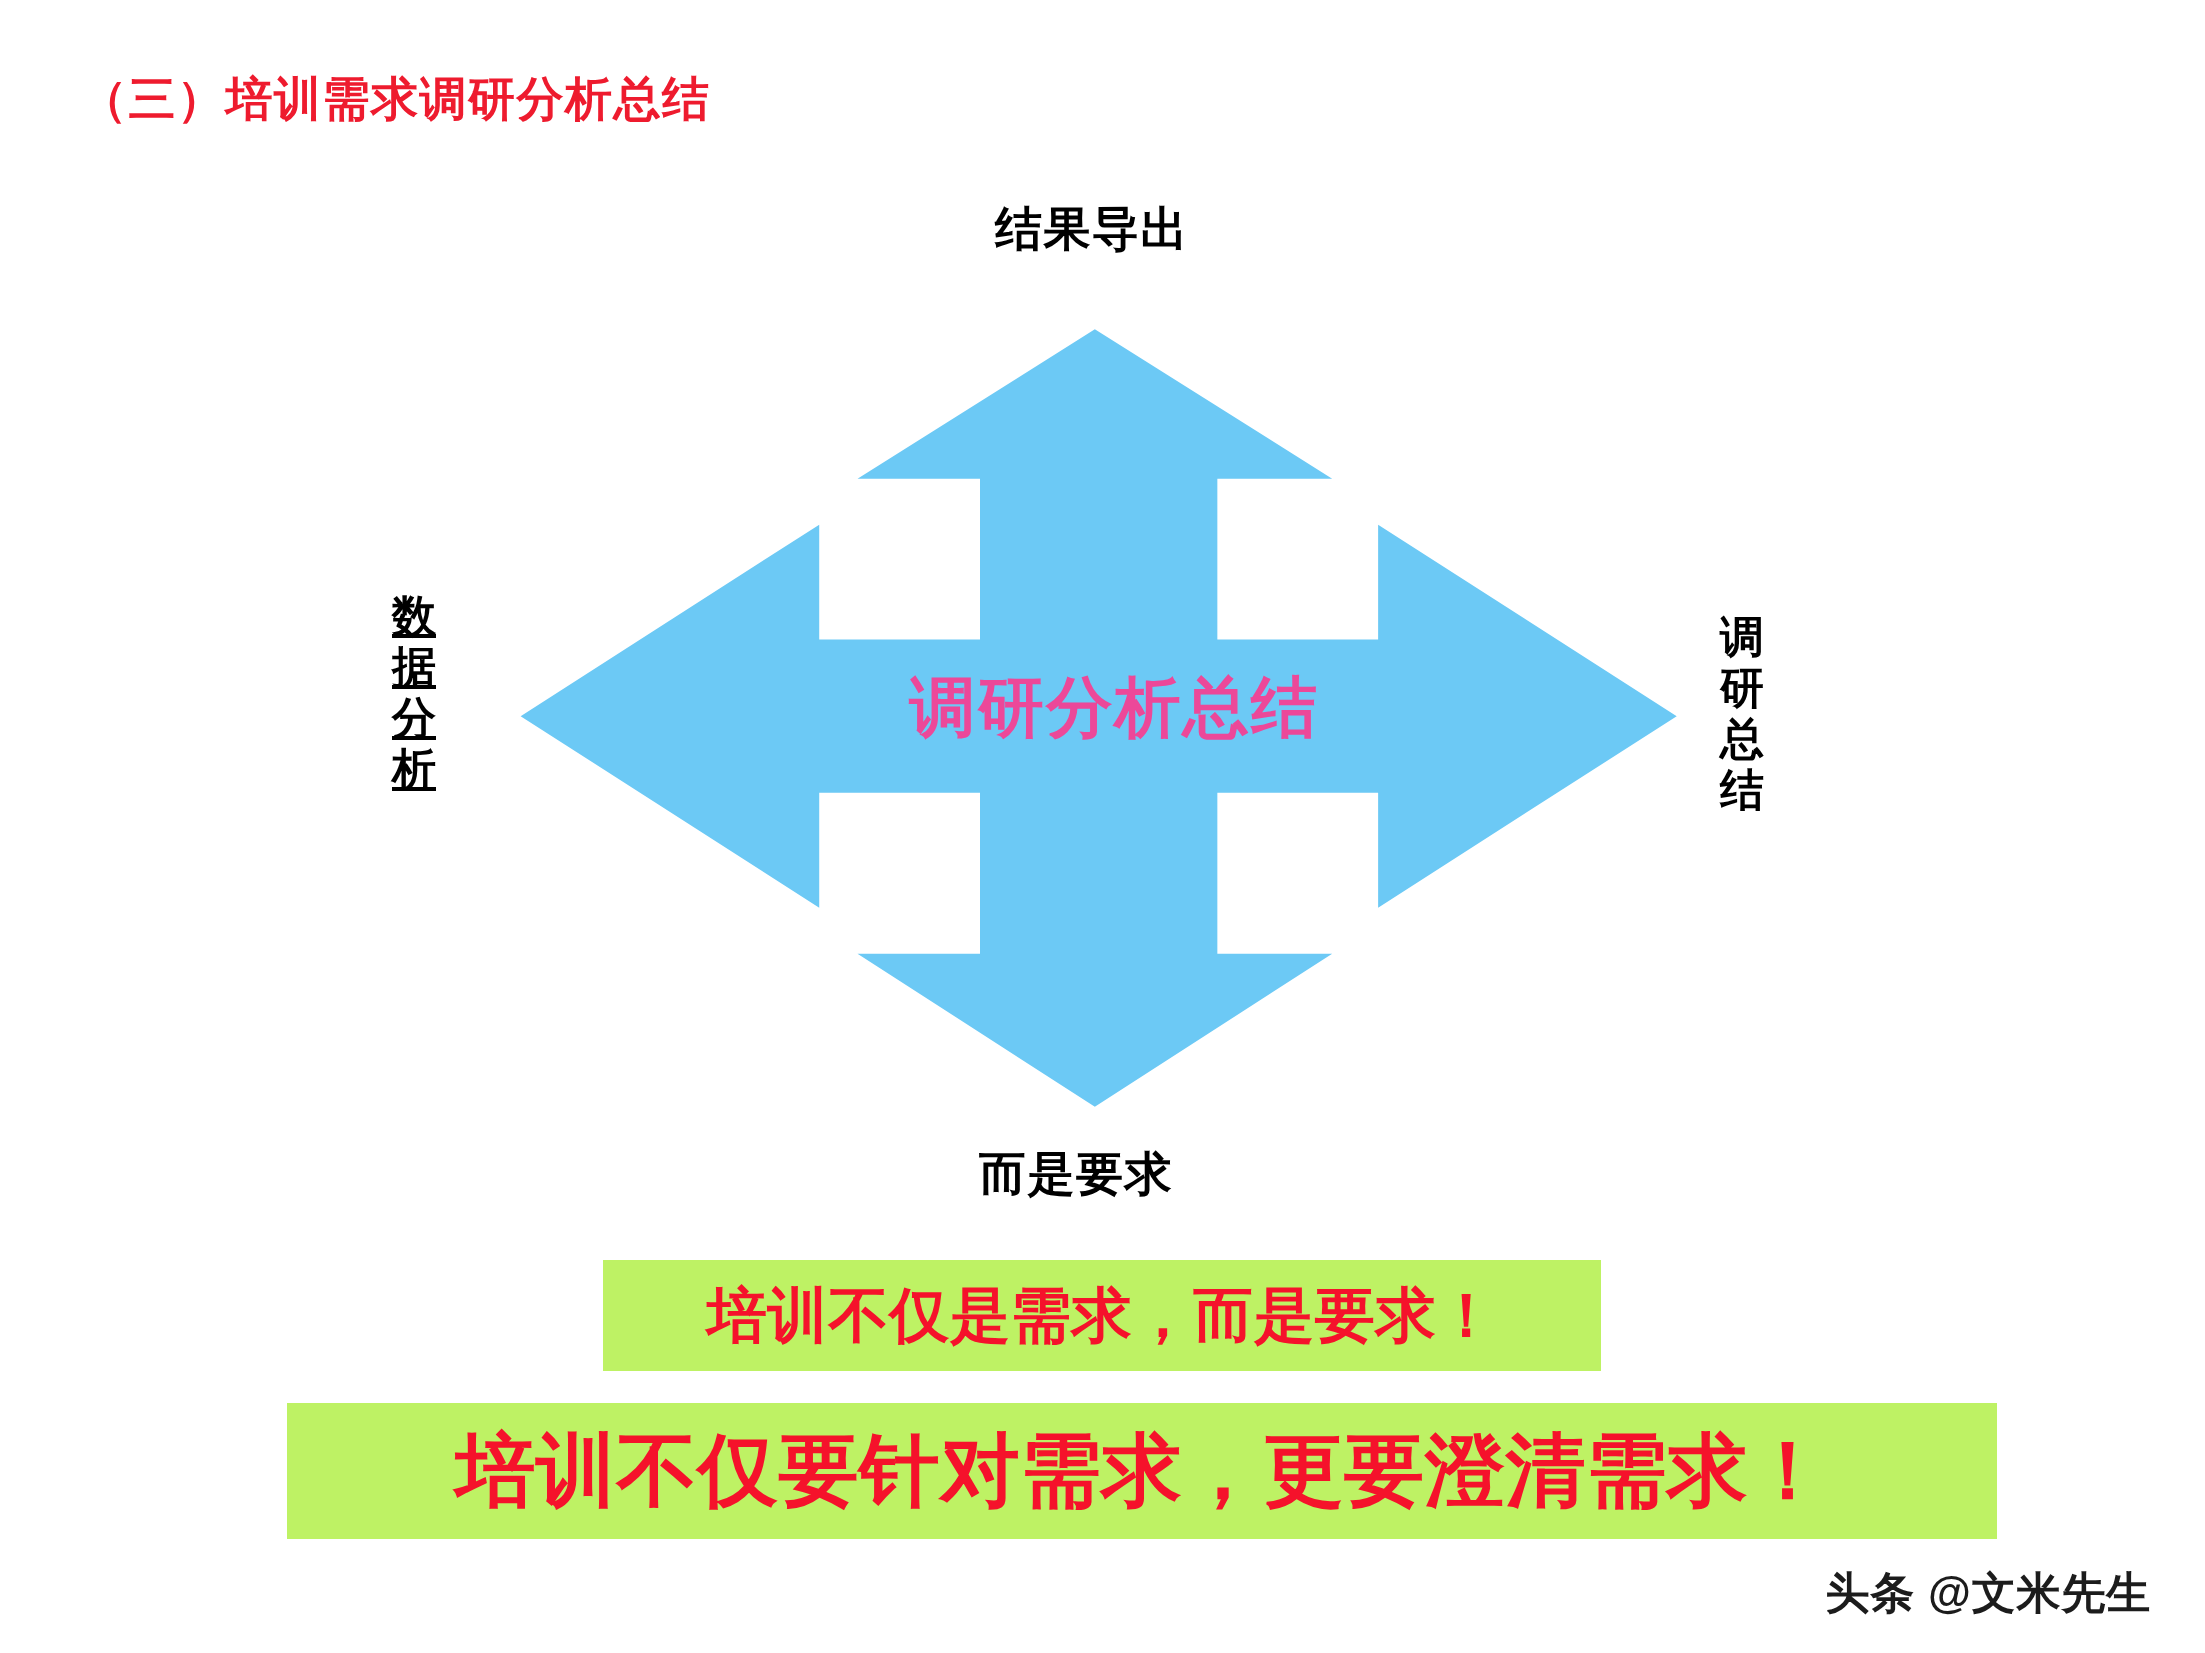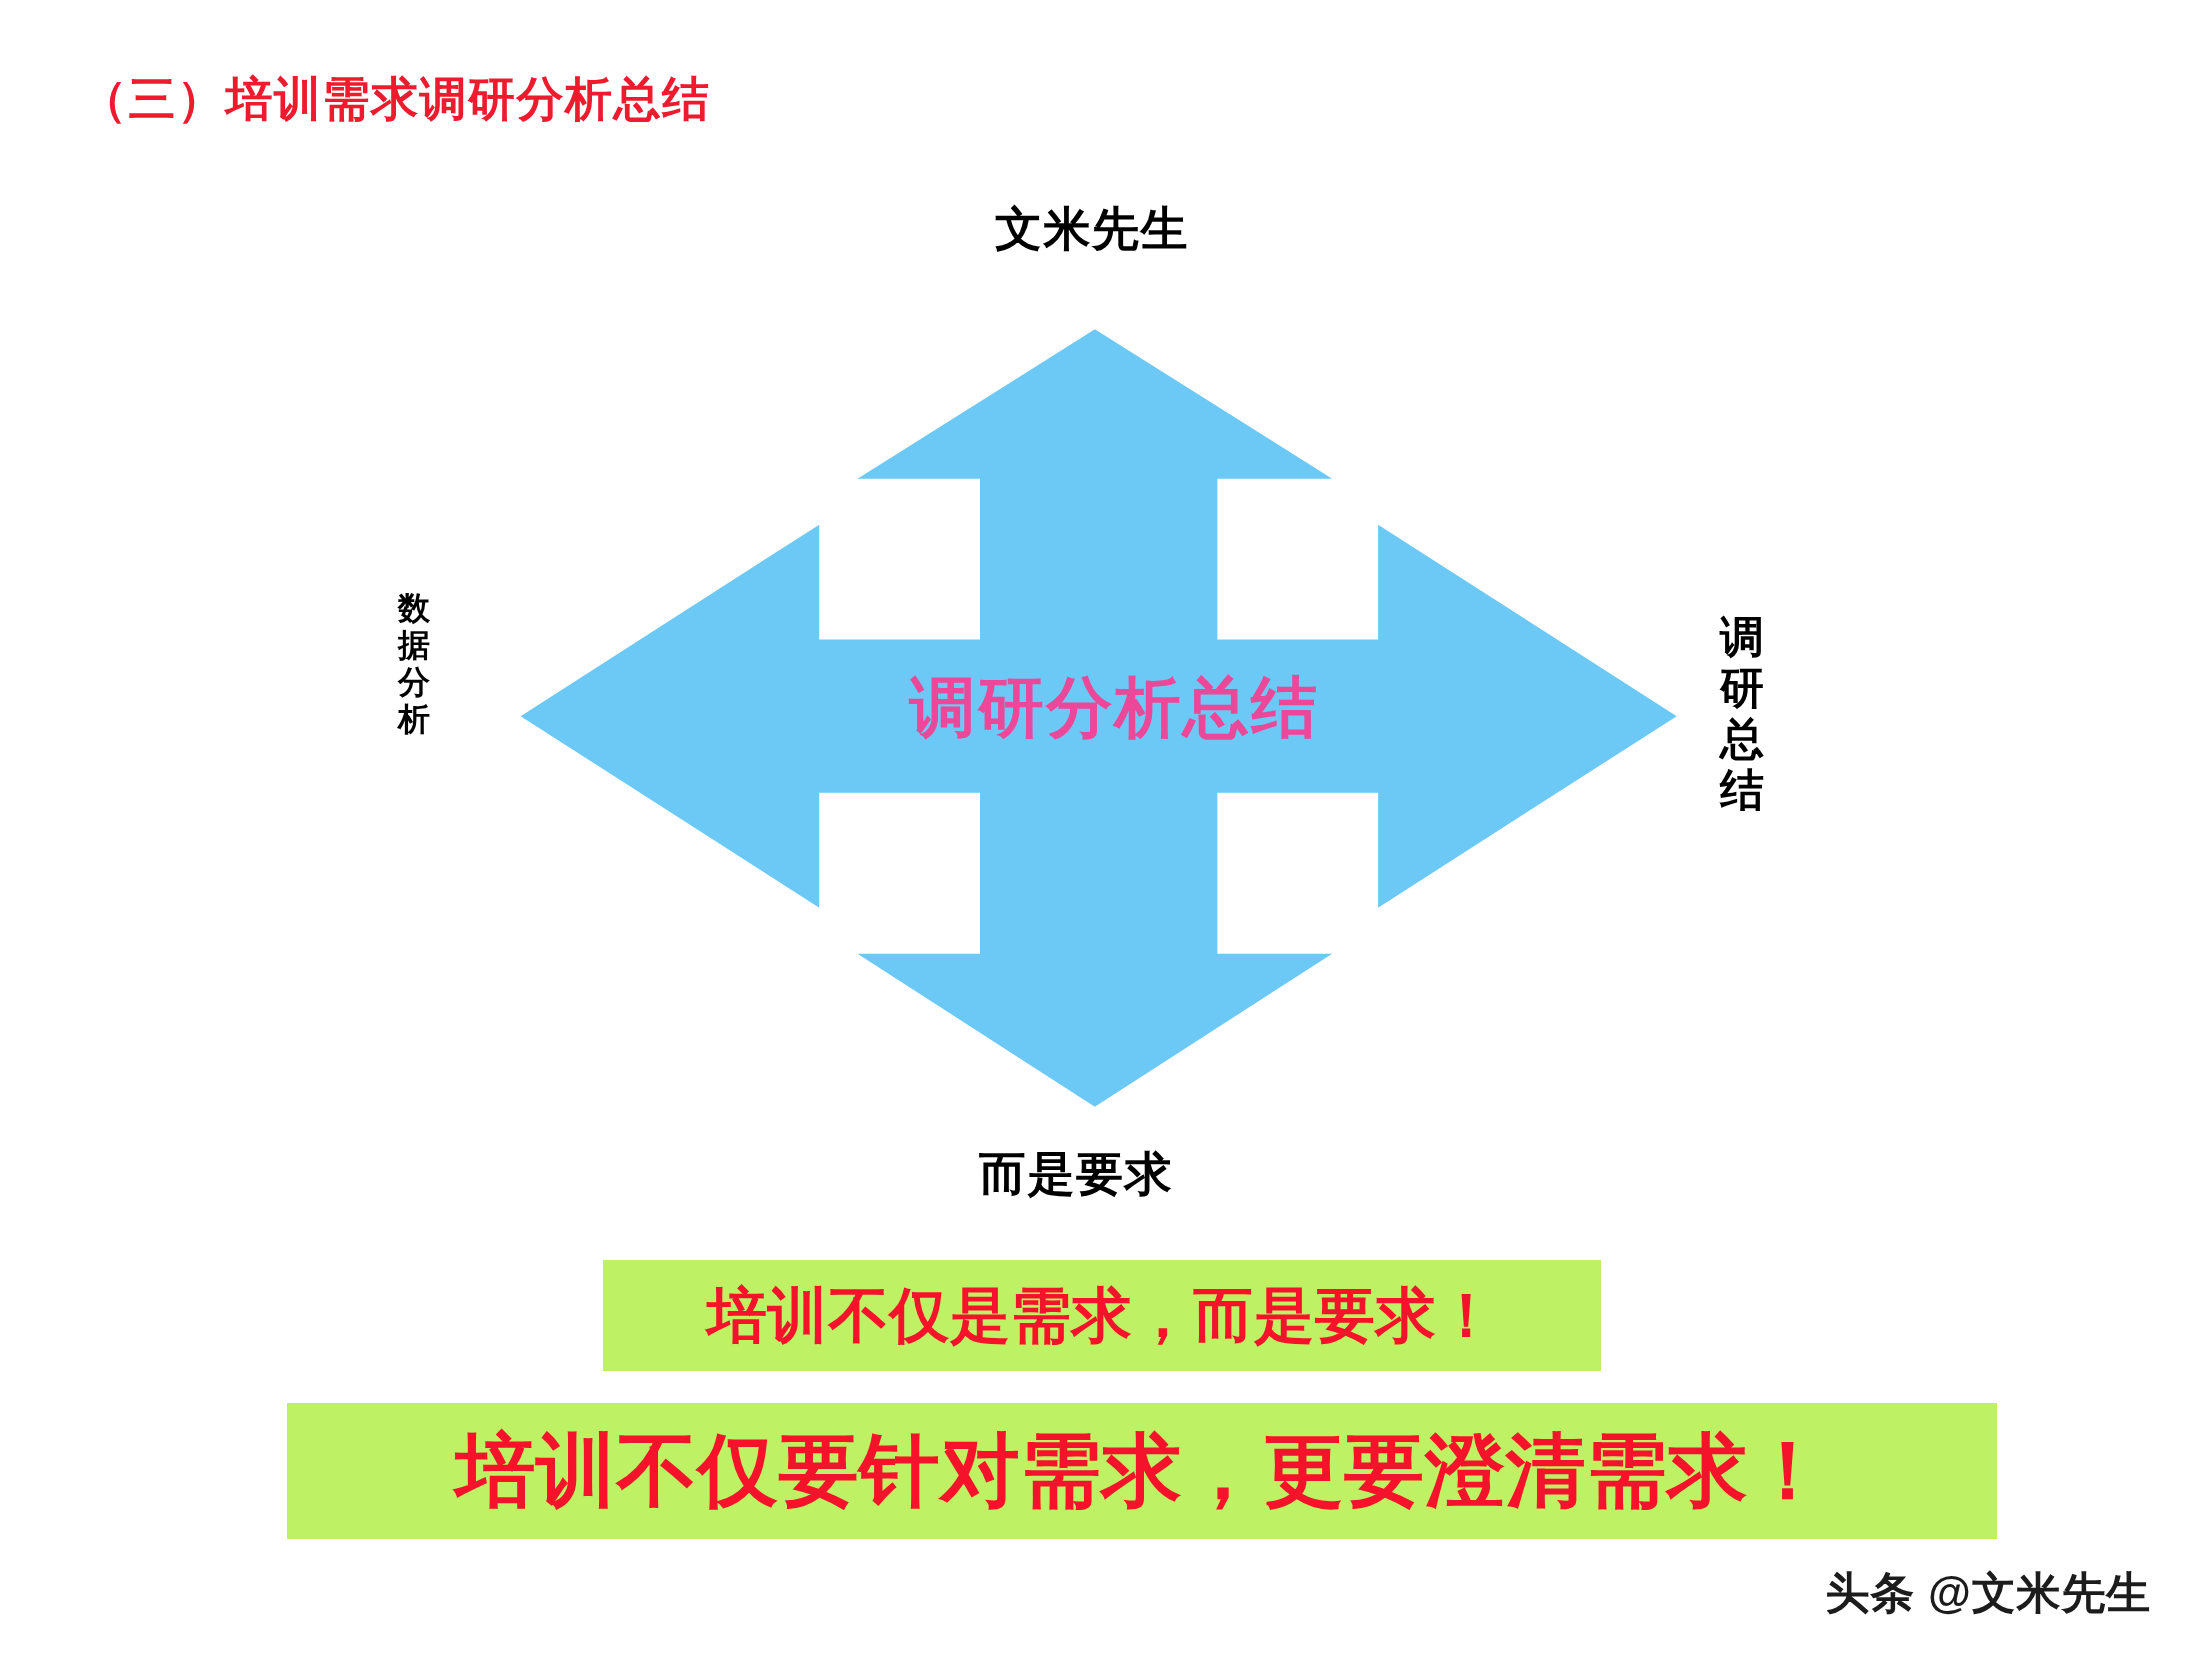--- a/index.html
+++ b/index.html
@@ -57,26 +57,27 @@
   }
   #label-bottom {
     left: 979px;
     top: 1150px;
     font-size: 47px;
     letter-spacing: 1.5px;
   }
   #label-left {
     left: 387px;
     top: 590px;
-    font-size: 32px;
+    font-size: 44px;
     width: 54px;
     white-space: normal;
     word-break: break-all;
     text-align: center;
     line-height: 1.16;
+    text-decoration: underline;
   }
   #label-right {
     left: 1715px;
     top: 611px;
     font-size: 44px;
     width: 54px;
     white-space: normal;
     word-break: break-all;
     text-align: center;
     line-height: 1.16;
@@ -141,21 +142,21 @@
 <body>
 
 <div id="slide-title">（三）培训需求调研分析总结</div>
 
 <div id="arrow-diagram">
   <svg viewBox="0 0 1600 1060" preserveAspectRatio="none">
     <polygon points="790,20 1100,215 950,215 950,425 1160,425 1160,275 1550,525 1160,775 1160,625 950,625 950,835 1100,835 790,1035 480,835 640,835 640,625 430,625 430,775 40,525 430,275 430,425 640,425 640,215 480,215" fill="#6cc9f5"></polygon>
   </svg>
 </div>
 
-<div class="arrow-label" id="label-top">文米先生</div>
+<div class="arrow-label" id="label-top">结果导出</div>
 
 <div class="arrow-label" id="label-bottom">而是要求</div>
 
 <div class="arrow-label" id="label-left">数据分析</div>
 
 <div class="arrow-label" id="label-right">调研总结</div>
 
 <div id="center-text">调研分析总结</div>
 
 <div class="banner" id="banner-one">

